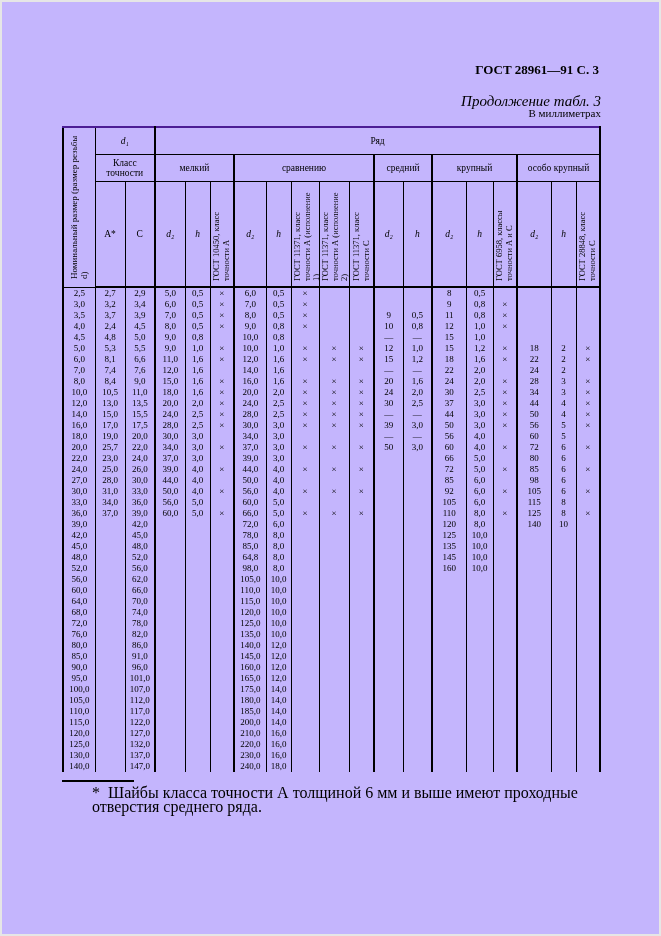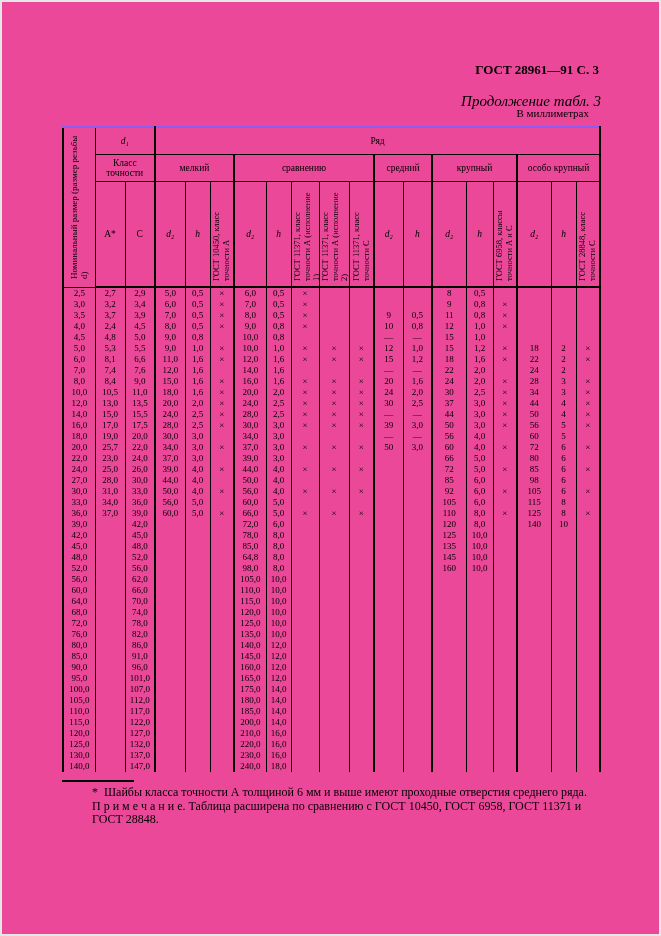--- a/index.html
+++ b/index.html
@@ -1,28 +1,28 @@
 <!DOCTYPE html>
 <html><head>
 <meta charset="utf-8">
 <style>
   html,body { margin:0; padding:0; background:#fff; }
   .page {
-    position:relative; width:661px; height:936px; background:#ec4899; color:#000;
+    position:relative; width:661px; height:936px; background:#c4b5fd; color:#000;
     font-family:"Liberation Serif","DejaVu Serif",serif; overflow:hidden;
     box-shadow: inset 0 0 0 2px #e6e6e6;
   }
   .doc-ref { position:absolute; top:62px; right:62px; font-weight:bold; font-size:13px; }
   .continuation { position:absolute; top:93px; right:60px; font-style:italic; font-size:15px; }
-  .units { position:absolute; top:107px; right:72px; font-size:11px; }
+  .units { position:absolute; top:107px; right:60px; font-size:11px; }
 
   table.washer {
     position:absolute; left:62px; top:126px; width:538px;
     border-collapse:collapse; table-layout:fixed;
-    border-top:2px solid #8b5cf6; border-left:2px solid #000; border-right:2px solid #000;
+    border-top:2px solid #4c1d95; border-left:2px solid #000; border-right:2px solid #000;
   }
   table.washer th, table.washer td { border:1px solid #000; }
   table.washer th {
     font-weight:normal; font-size:9.5px; line-height:10.5px;
     padding:1px; text-align:center; vertical-align:middle; overflow:hidden;
   }
   tr.hr1 th { height:24px; }
   tr.hr2 th { height:24px; }
   tr.hr3 th { height:102px; vertical-align:middle; }
   thead tr.hr3 th { border-bottom:2px solid #000; }
@@ -31,21 +31,21 @@
     display:inline-block; writing-mode:vertical-rl; transform:rotate(180deg);
     font-size:8.5px; line-height:9.5px; max-height:97px; text-align:left;
   }
   .vert-tall { max-height:146px; font-size:9px; }
   .tr2 { border-right-width:2px !important; }
   tbody td {
     border-top:none !important; border-bottom:none !important;
     font-size:9px; line-height:11px; height:11px; padding:0;
     text-align:center; overflow:hidden; white-space:nowrap;
   }
-  .footer { position:absolute; left:62px; top:780px; width:540px; font-size:12px; line-height:13.5px; }
+  .footer { position:absolute; left:62px; top:780px; width:540px; font-size:16px; line-height:13.5px; }
   .footnote-rule { width:72px; height:2px; background:#000; margin-bottom:4px; }
   .footer p { margin:0; }
   .indent { padding-left:30px; }
 </style>
 </head>
 <body>
 
 <div class="page">
 
   <div class="doc-ref">ГОСТ 28961—91 С. 3</div>
@@ -1033,16 +1033,15 @@
           <td></td>
           <td></td>
           <td></td>
         </tr>
       </tbody>
   </table>
 
   <div class="footer">
     <div class="footnote-rule"></div>
     <p class="indent"><span>*</span>&nbsp;&nbsp;<span>Шайбы класса точности А толщиной 6 мм и выше имеют проходные отверстия среднего ряда.</span></p>
-    <p class="indent">П р и м е ч а н и е. Таблица расширена по сравнению с ГОСТ 10450, ГОСТ 6958, ГОСТ 11371 и ГОСТ 28848.</p>
   </div>
 
 </div>
 
 </body></html>

